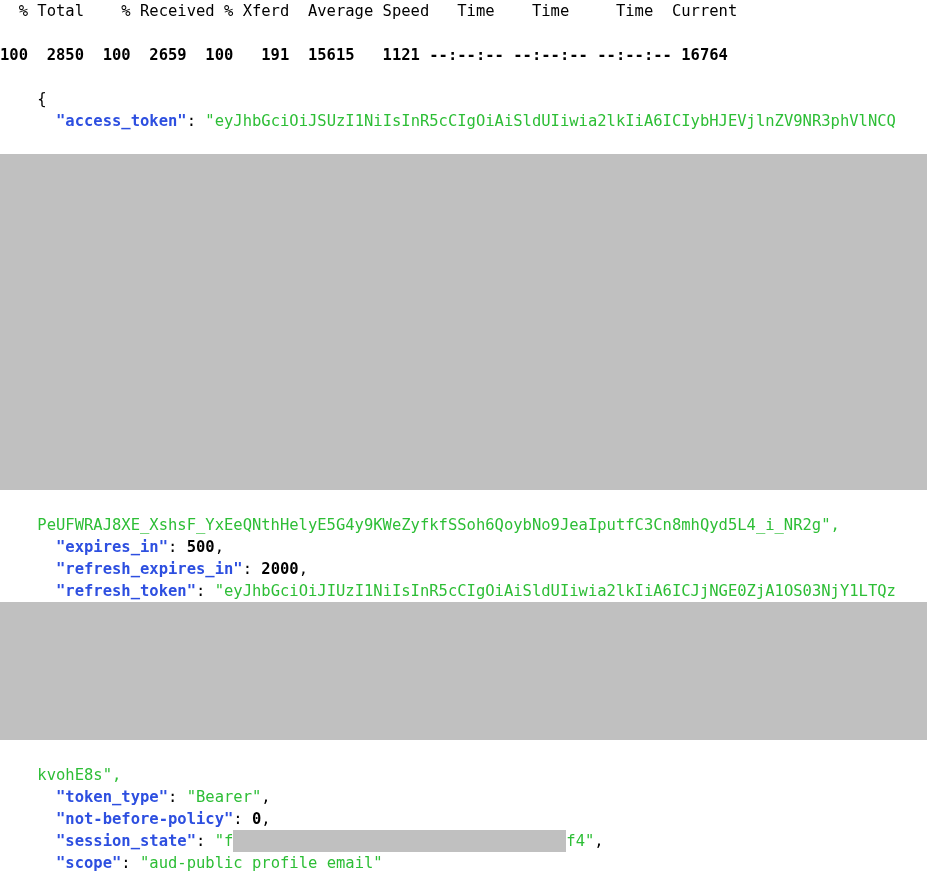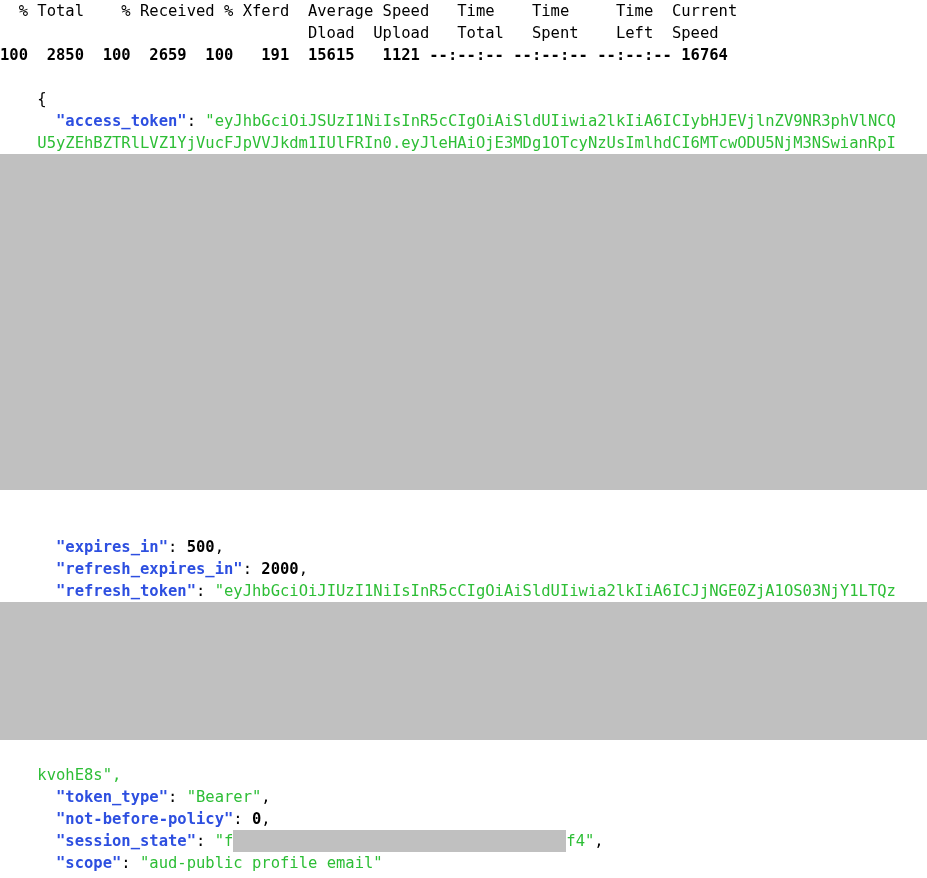--- a/index.html
+++ b/index.html
@@ -64,42 +64,41 @@
     height: 22px;
   }
 </style>
 </head>
 <body>
 
 <div class="terminal">
 
   <div class="line stats-row hdr" style="position:absolute; top:0px; left:0px;">  % Total    % Received % Xferd  Average Speed   Time    Time     Time  Current</div>
 
-  <div class="line stats-row hdr" style="position:absolute; top:22px; left:0px;">                                 Dload  Upload   Total   Spent    Left  Speed</div>
 
   <div class="line stats-row num" style="position:absolute; top:44px; left:0px;">100  2850  100  2659  100   191  15615   1121 --:--:-- --:--:-- --:--:-- 16764</div>
 
   <div class="line" style="position:absolute; top:66px; left:0px;">
     <span class="brace">{</span>
   </div>
 
   <div class="line" style="position:absolute; top:88px; left:0px;">
     <span class="punct">  </span><span class="key">"access_token"</span><span class="punct">: </span><span class="str">"eyJhbGciOiJSUzI1NiIsInR5cCIgOiAiSldUIiwia2lkIiA6ICIybHJEVjlnZV9NR3phVlNCQ</span>
   </div>
 
-  <div class="line" style="position:absolute; top:110px; left:0px;">
-    <span class="str">U5yZEhBZTRlLVZ1YjVucFJpVVJkdm1IUlFRIn0.eyJleHAiOjE3MDg1OTcyNzUsImlhdCI6MTcwODU5NjM3NSwianRpI</span>
-  </div>
 
   <div class="line" style="position:absolute; top:132px; left:0px;">
     <span class="str">joiMDM4MjcxZDEtZGNhMC00ZDBhLTkxM2UtNzUyYzZiNTExY2MyIiwiaXNzIjoiaHR0cHM6Ly9pZGVudGl0eS5jbG91Z</span>
   </div>
 
   <div class="redact-block" style="top:154px; width:927px; height:336px;"></div>
 
+  <div class="line" style="position:absolute; top:492px; left:0px;">
+    <span class="str">PeUFWRAJ8XE_XshsF_YxEeQNthHelyE5G4y9KWeZyfkfSSoh6QoybNo9JeaIputfC3Cn8mhQyd5L4_i_NR2g",</span>
+  </div>
 
   <div class="line" style="position:absolute; top:514px; left:0px;">
     <span class="punct">  </span><span class="key">"expires_in"</span><span class="punct">: </span><span class="num">500</span><span class="punct">,</span>
   </div>
 
   <div class="line" style="position:absolute; top:536px; left:0px;">
     <span class="punct">  </span><span class="key">"refresh_expires_in"</span><span class="punct">: </span><span class="num">2000</span><span class="punct">,</span>
   </div>
 
   <div class="line" style="position:absolute; top:558px; left:0px;">

